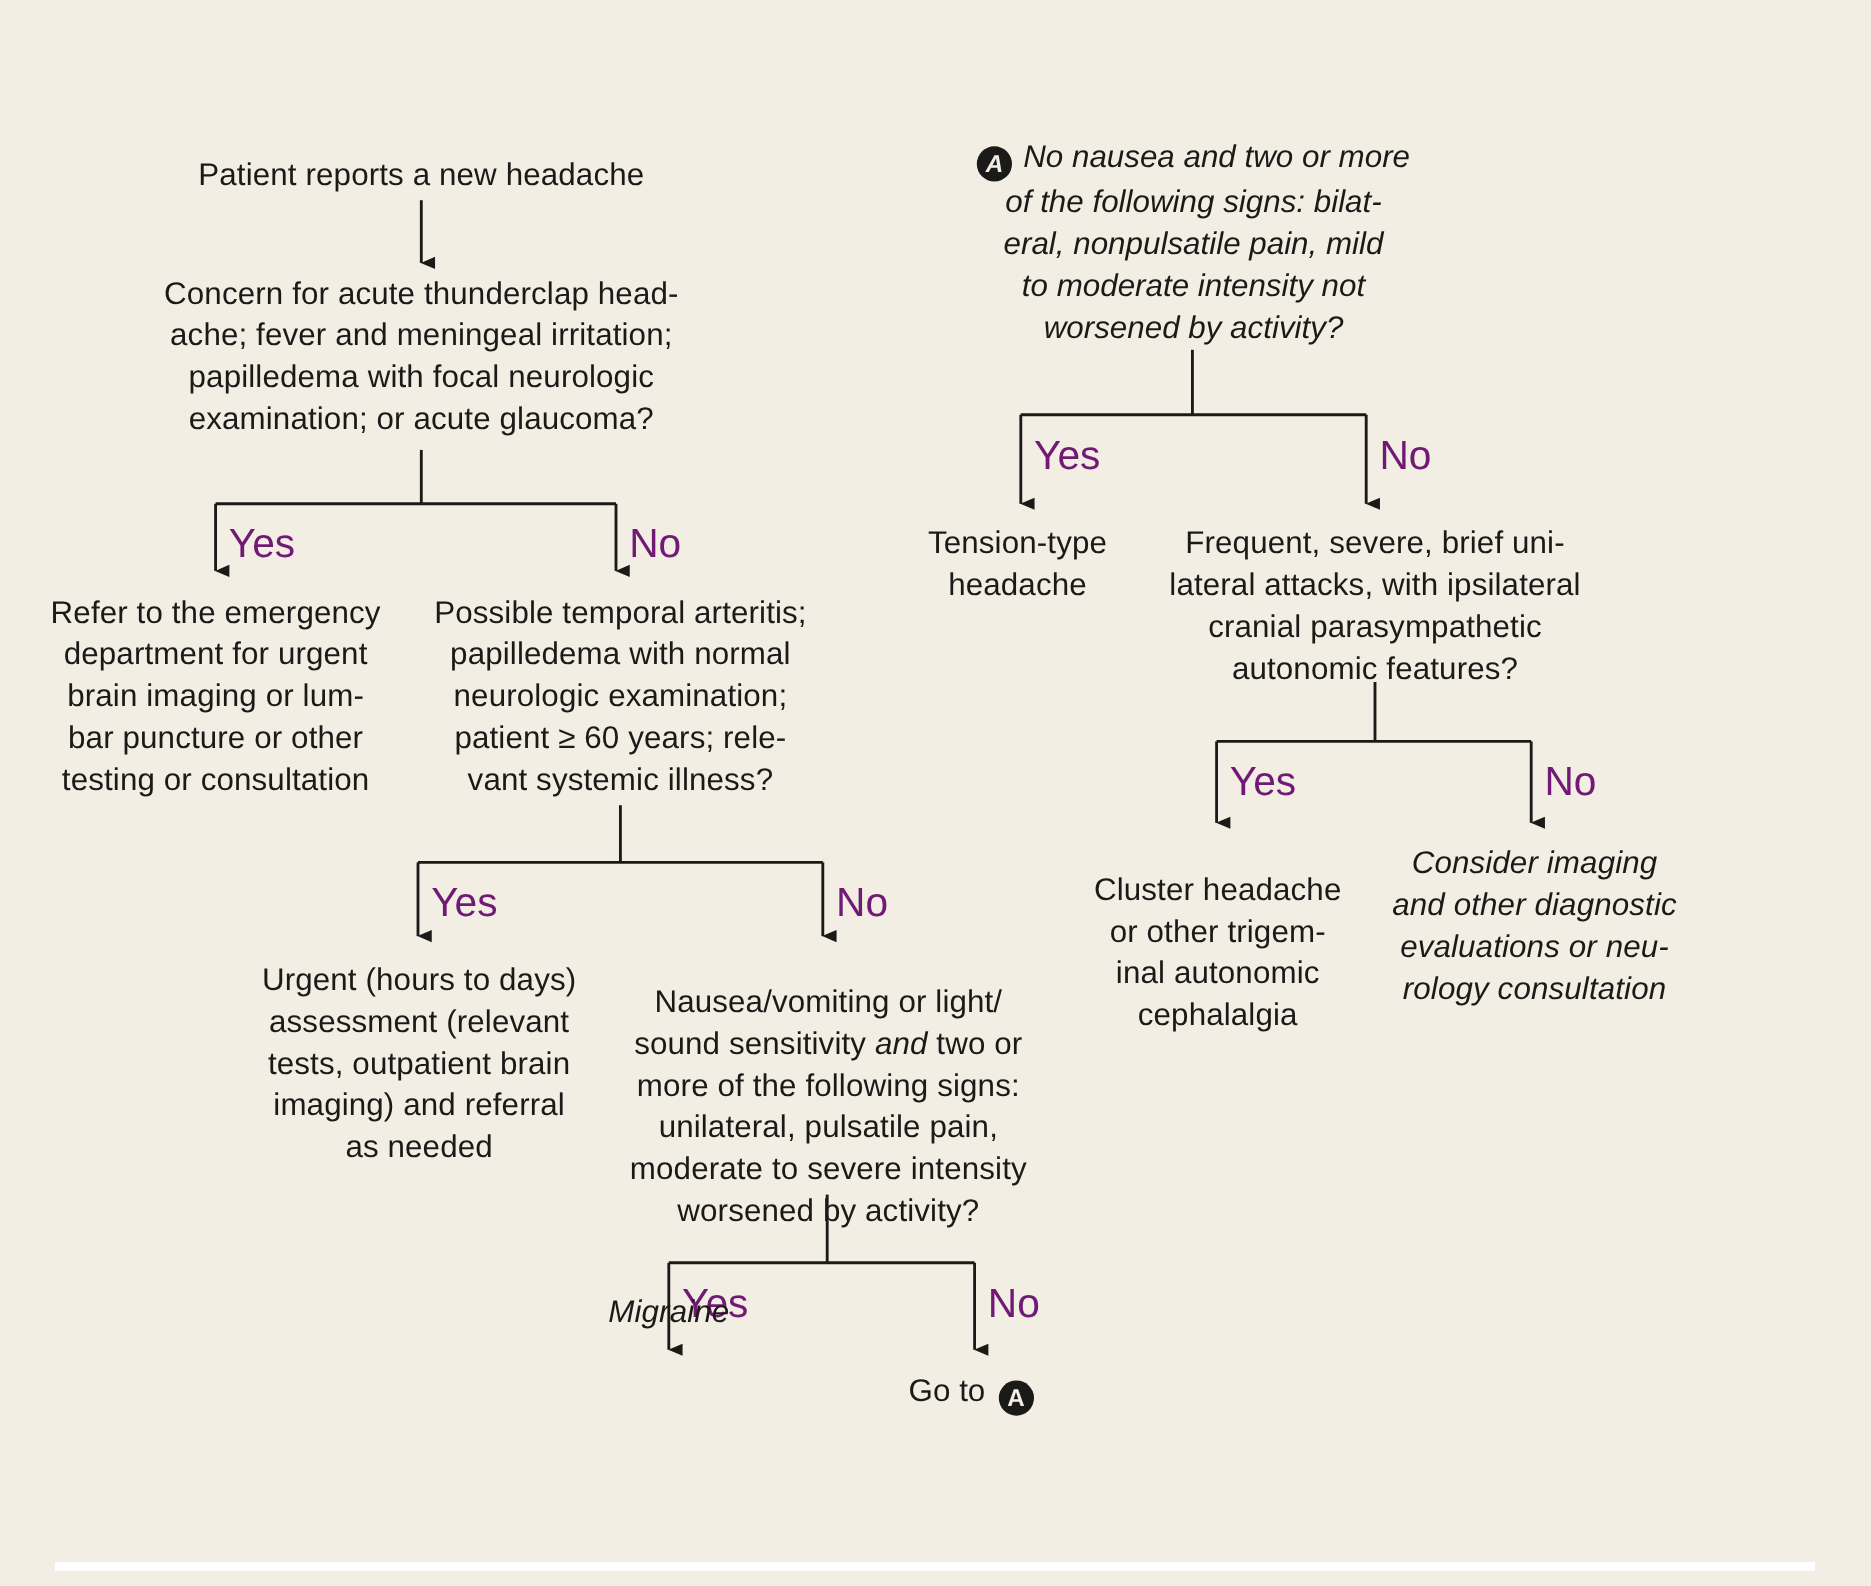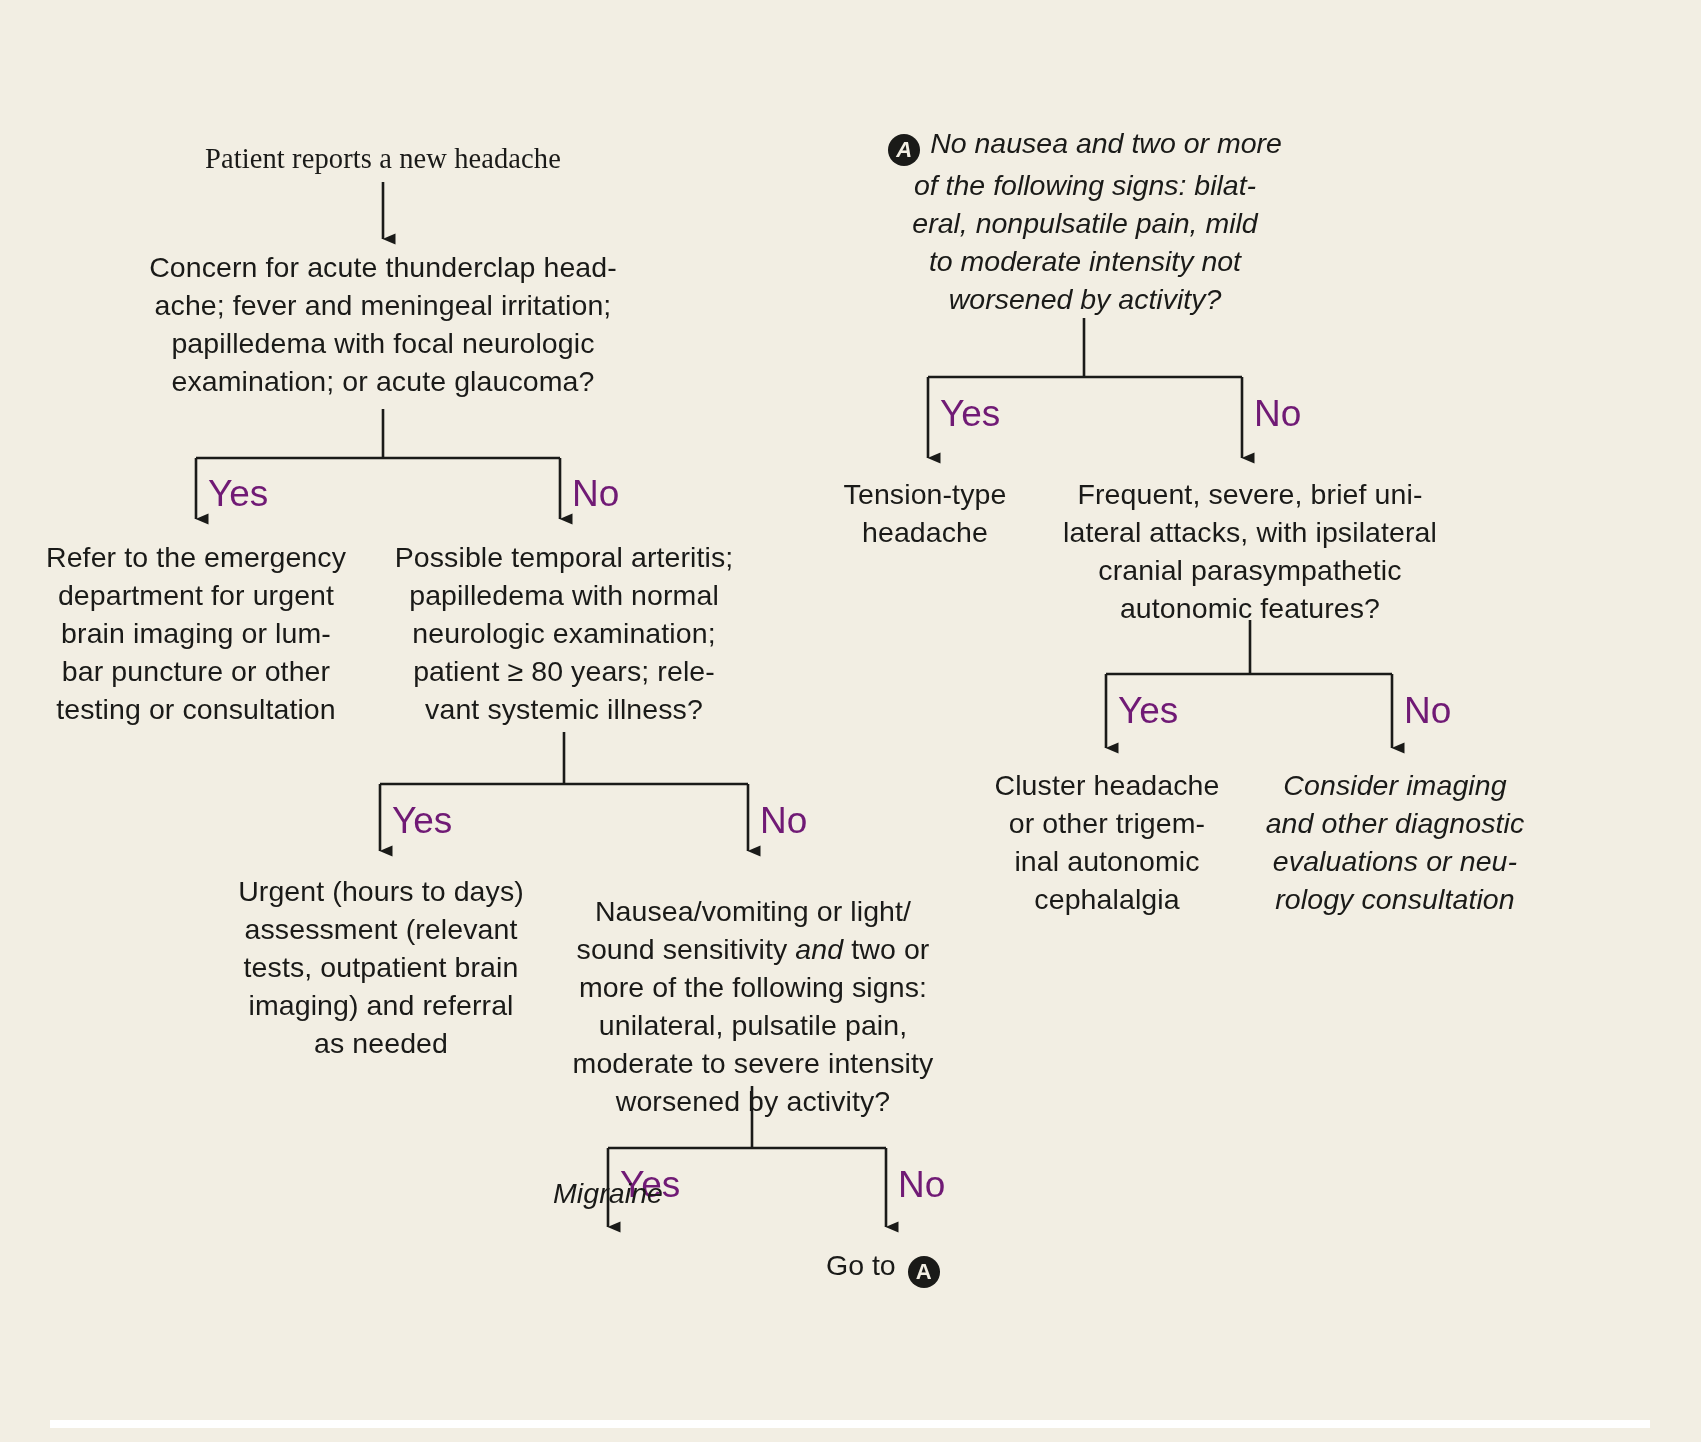--- a/index.html
+++ b/index.html
@@ -115,40 +115,40 @@
       <line x1="928" y1="377" x2="928" y2="458" marker-end="url(#arrow)"></line>
       <line x1="1242" y1="377" x2="1242" y2="458" marker-end="url(#arrow)"></line>
 
       <line x1="1250" y1="620" x2="1250" y2="674"></line>
       <line x1="1106" y1="674" x2="1392" y2="674"></line>
       <line x1="1106" y1="674" x2="1106" y2="748" marker-end="url(#arrow)"></line>
       <line x1="1392" y1="674" x2="1392" y2="748" marker-end="url(#arrow)"></line>
     </g>
   </svg>
 
-  <div class="node" style="left:120px; top:140px; width:526px;font-family:Liberation Serif, serif;">Patient reports a new headache</div>
+  <div class="node" style="left:120px; top:140px; width:526px;">Patient reports a new headache</div>
 
   <div class="node" style="left:110px; top:248px; width:546px;">Concern for acute thunderclap head-
 ache; fever and meningeal irritation;
 papilledema with focal neurologic
 examination; or acute glaucoma?</div>
 
   <div class="edge-label" style="left:208px; top:478px;">Yes</div>
   <div class="edge-label" style="left:572px; top:478px;">No</div>
 
   <div class="node" style="left:30px; top:538px; width:332px;text-align:center;">Refer to the emergency
 department for urgent
 brain imaging or lum-
 bar puncture or other
 testing or consultation</div>
 
   <div class="node" style="left:390px; top:538px; width:348px;">Possible temporal arteritis;
 papilledema with normal
 neurologic examination;
-patient ≥ 80 years; rele-
+patient ≥ 60 years; rele-
 vant systemic illness?</div>
 
   <div class="edge-label" style="left:392px; top:805px;">Yes</div>
   <div class="edge-label" style="left:760px; top:805px;">No</div>
 
   <div class="node" style="left:220px; top:872px; width:322px;">Urgent (hours to days)
 assessment (relevant
 tests, outpatient brain
 imaging) and referral
 as needed</div>
@@ -180,21 +180,21 @@
 headache</div>
 
   <div class="node" style="left:1062px; top:475px; width:376px;">Frequent, severe, brief uni-
 lateral attacks, with ipsilateral
 cranial parasympathetic
 autonomic features?</div>
 
   <div class="edge-label" style="left:1118px; top:695px;">Yes</div>
   <div class="edge-label" style="left:1404px; top:695px;">No</div>
 
-  <div class="node" style="left:968px; top:766px; width:278px;">Cluster headache
+  <div class="node" style="left:968px; top:790px; width:278px;">Cluster headache
 or other trigem-
 inal autonomic
 cephalalgia</div>
 
   <div class="node" style="left:1256px; top:766px; width:278px;font-style:italic;">Consider imaging
 and other diagnostic
 evaluations or neu-
 rology consultation</div>
 
   <div id="bottom-rule"></div>

